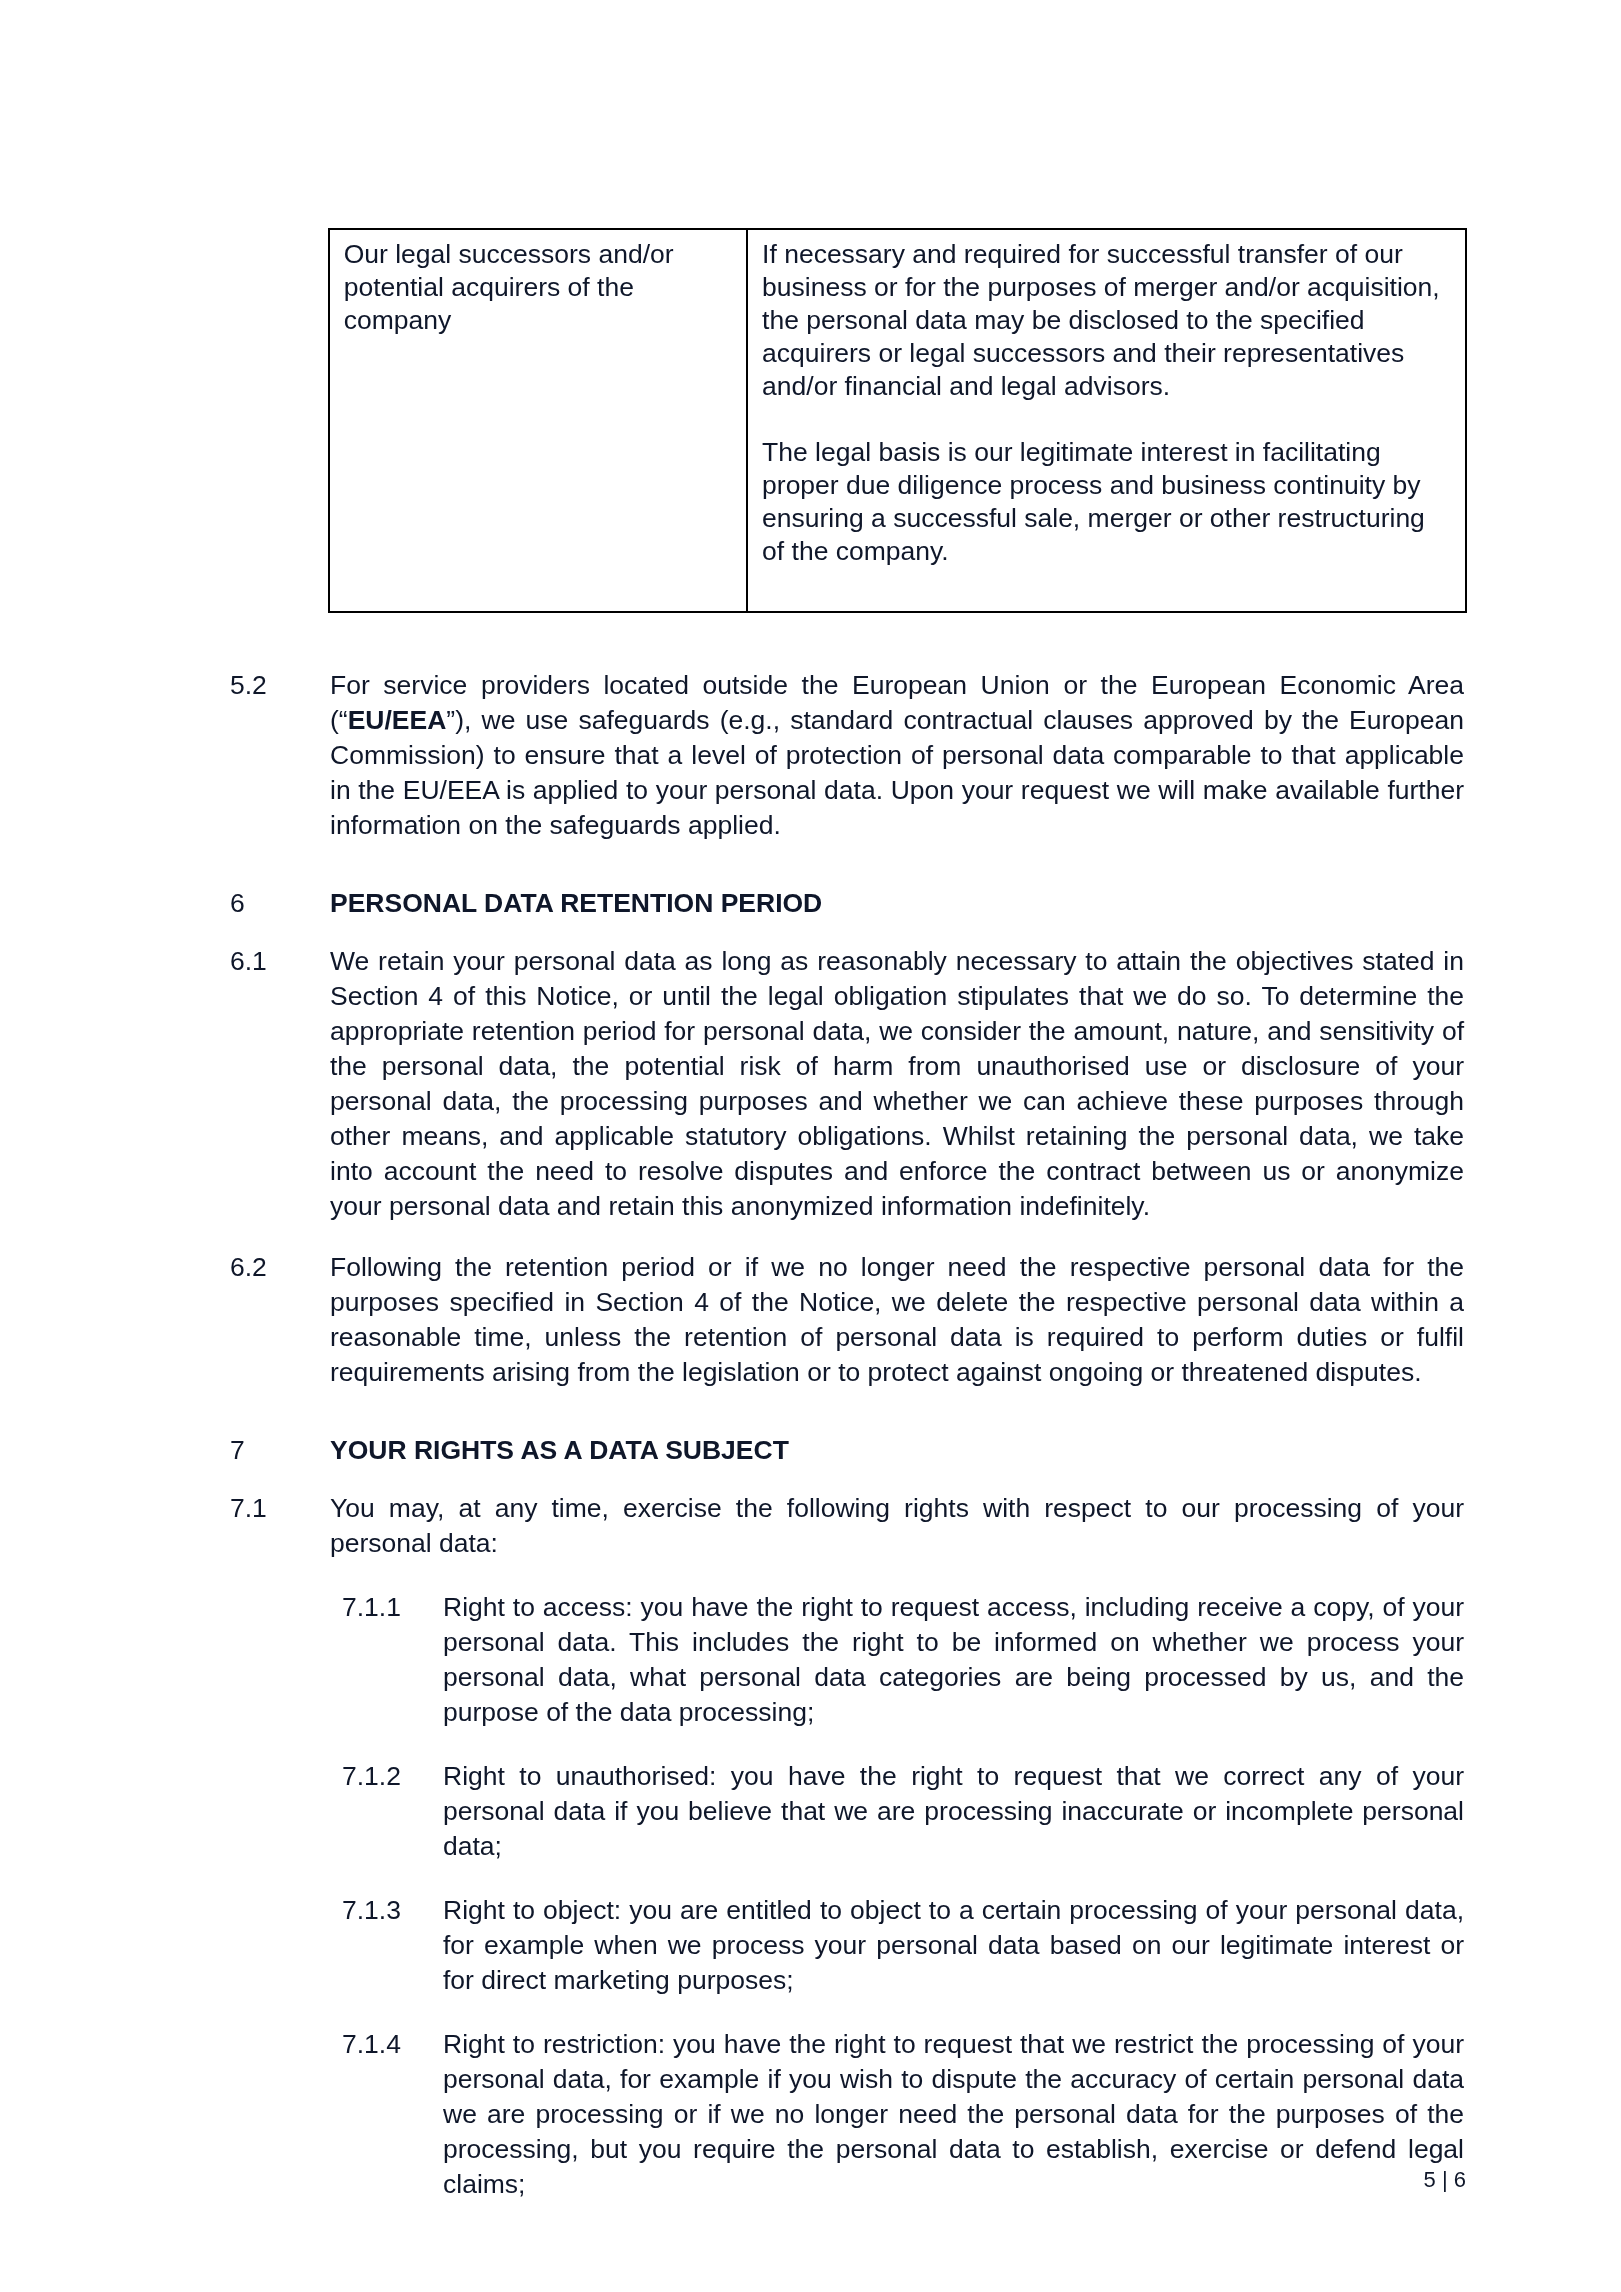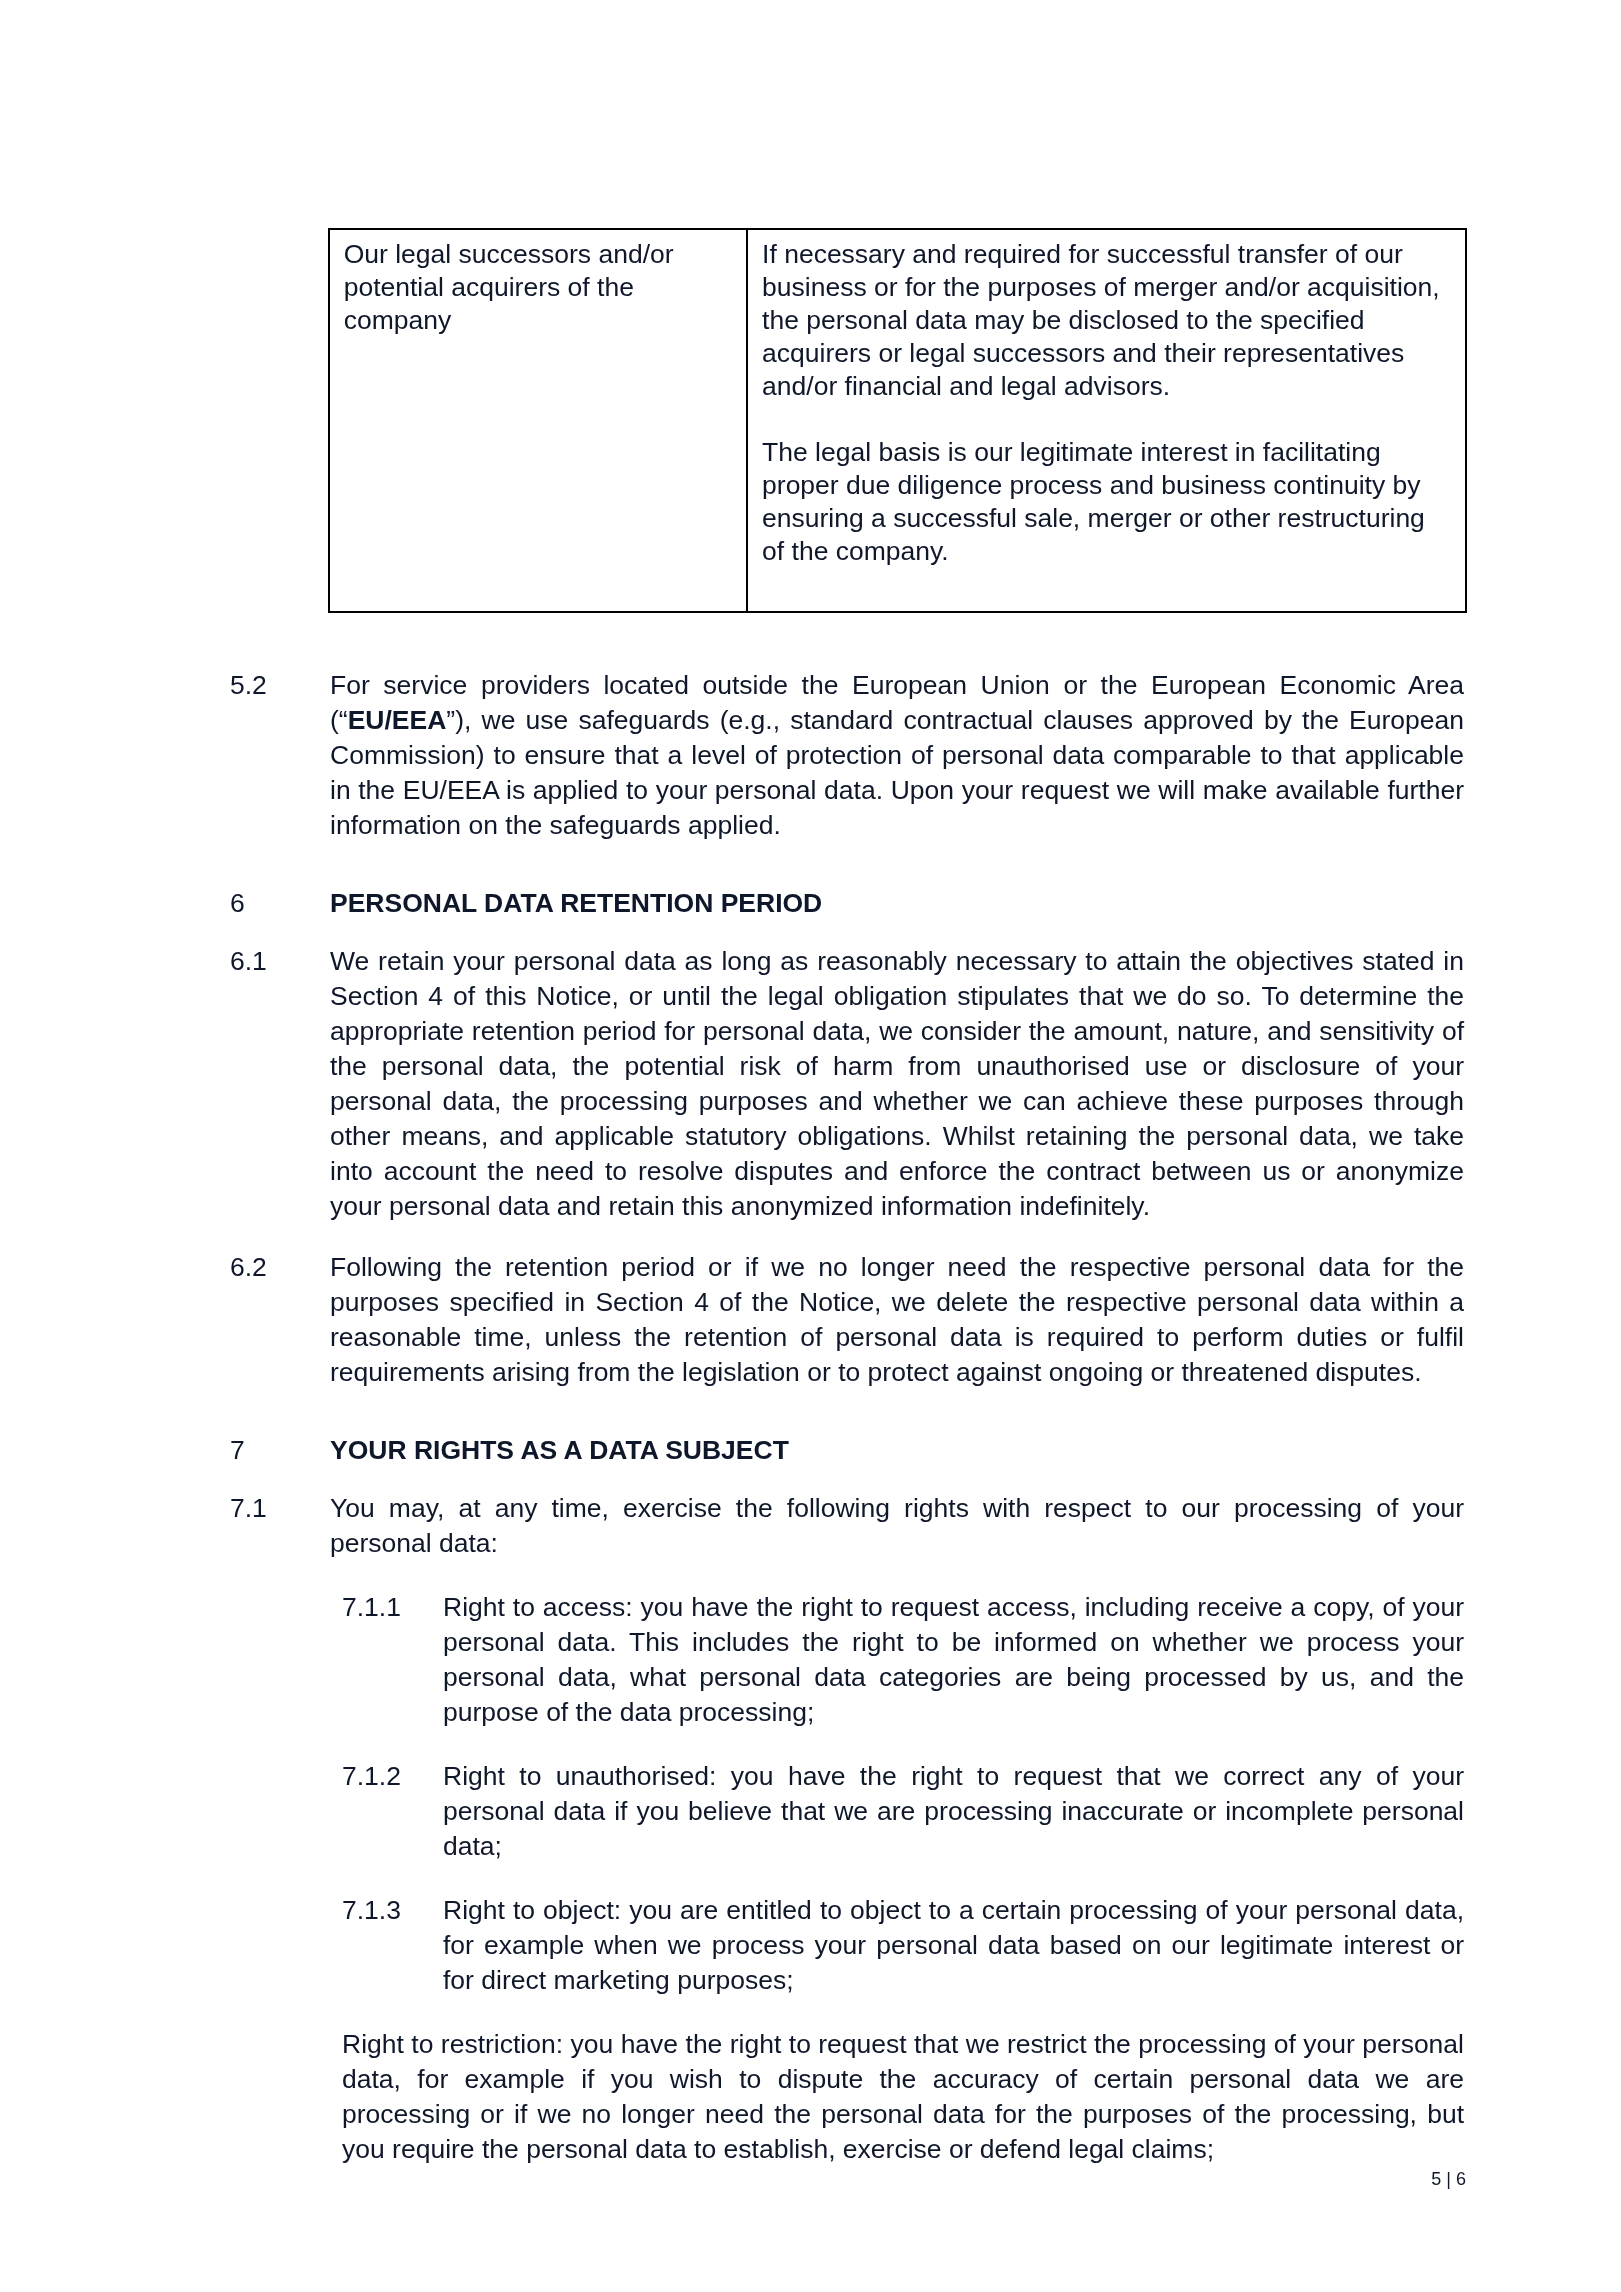--- a/index.html
+++ b/index.html
@@ -77,21 +77,21 @@
   .mt-first      { margin-top: 55px; }  
   .mt-para       { margin-top: 25.5px; }  
   .mt-head       { margin-top: 43px; }  
   .mt-after-head { margin-top: 23.5px; }  
   .mt-item       { margin-top: 29px; }  
   
   .page-number {
     position: absolute;
     top: 2162px;
     right: 155px;
-    font-size: 18px;
+    font-size: 22px;
     line-height: 35px;
   }
   b { font-weight: bold; }
 </style>
 </head>
 <body>
 
 <div class="page">
   <div class="content">
 
@@ -149,20 +149,21 @@
       <div class="num">7.1.2</div>
       <div class="body"><span class="lead">Right to unauthorised:</span><span> you have the right to request that we correct any of your personal data if you believe that we are processing inaccurate or incomplete personal data;</span></div>
     </div>
 
     <div class="subitem mt-item">
       <div class="num">7.1.3</div>
       <div class="body"><span class="lead">Right to object:</span><span> you are entitled to object to a certain processing of your personal data, for example when we process your personal data based on our legitimate interest or for direct marketing purposes;</span></div>
     </div>
 
     <div class="subitem mt-item">
+      <div class="num">7.1.4</div>
       <div class="body"><span class="lead">Right to restriction:</span><span> you have the right to request that we restrict the processing of your personal data, for example if you wish to dispute the accuracy of certain personal data we are processing or if we no longer need the personal data for the purposes of the processing, but you require the personal data to establish, exercise or defend legal claims;</span></div>
     </div>
 
   </div>
 
   <div class="page-number">5 | 6</div>
 </div>
 
 
 </body></html>

